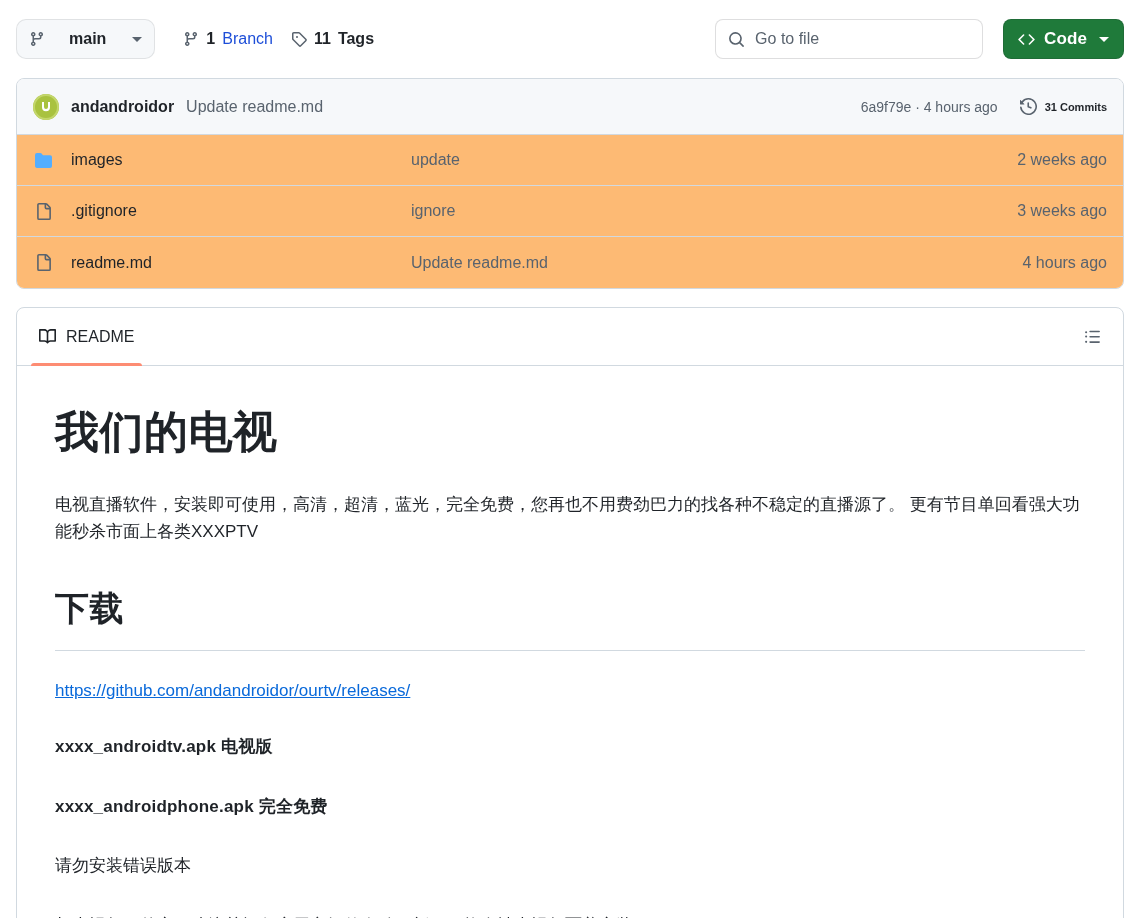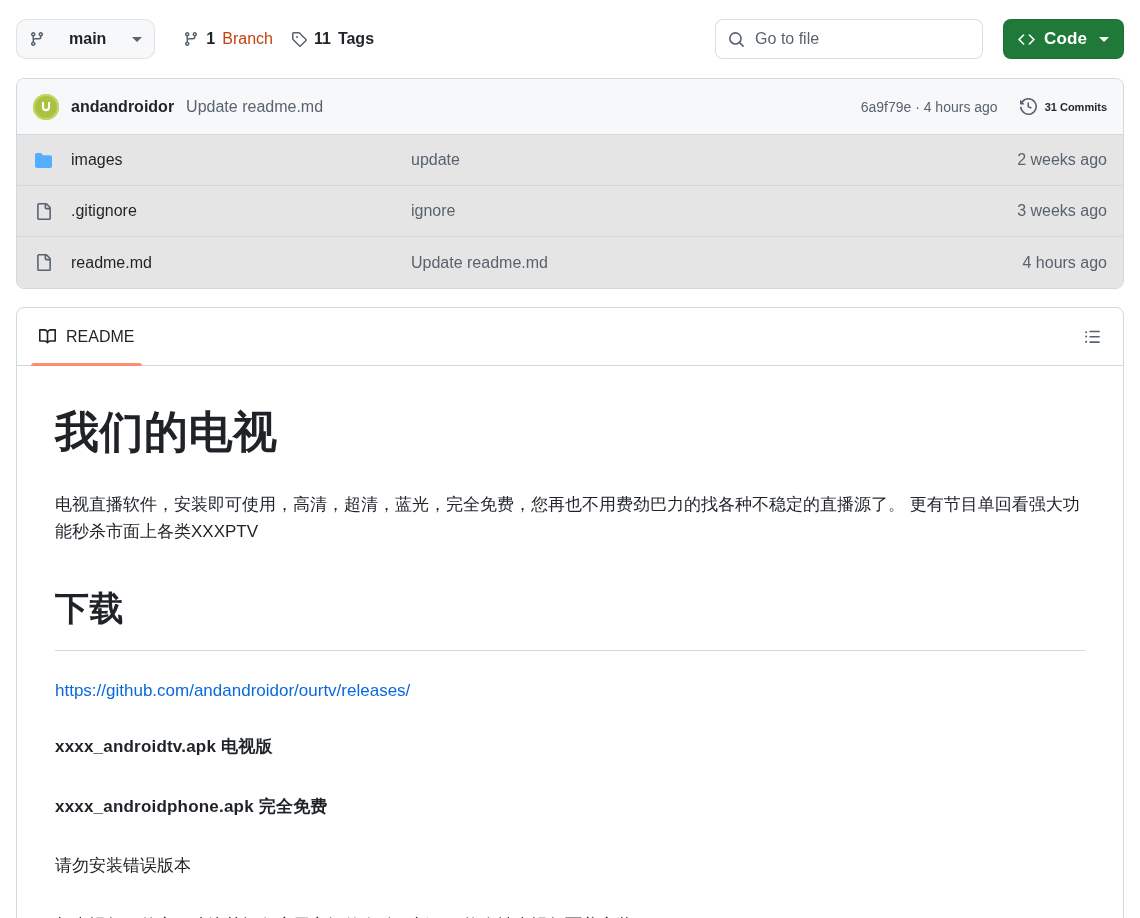--- a/index.html
+++ b/index.html
@@ -30,21 +30,21 @@
   .branch-btn .lbl { font-size: 16px; font-weight: 700; color: #1f2328; }
   .caret {
     width: 0; height: 0; margin-left: 2px;
     border-left: 5px solid transparent;
     border-right: 5px solid transparent;
     border-top: 5px solid #59636e;
   }
   .meta-links { display: flex; align-items: center; gap: 18px; margin-left: 28px; }
   .meta-link { display: inline-flex; align-items: center; gap: 7px; cursor: pointer; }
   .meta-link .num { font-size: 16px; font-weight: 700; color: #1f2328; }
-  .meta-link .word { font-size: 16px; color: #c2410c; }
+  .meta-link .word { font-size: 16px; color: #1d4ed8; }
   .meta-link.tags .word { color: #1f2328; font-weight: 700; }
 
   .spacer { flex: 1 1 auto; }
 
   .gotofile {
     position: relative;
     width: 268px; height: 40px;
     background: #ffffff;
     border: 1px solid rgba(31,35,40,0.15);
     border-radius: 8px;
@@ -99,21 +99,21 @@
   .commit-right { margin-left: auto; display: flex; align-items: center; gap: 22px; }
   .sha-time { font-size: 14px; color: #59636e; }
   .commits-count { display: inline-flex; align-items: center; gap: 8px; cursor: pointer; }
   .commits-count .txt { font-size: 11px; font-weight: 700; color: #1f2328; }
 
   .file-row {
     display: flex; align-items: center;
     height: 51px;
     padding: 0 16px;
     border-bottom: 1px solid #d1d9e0;
-    background: #e5e5e5;
+    background: #fdba74;
   }
   .file-row:last-child { border-bottom: none; }
   .file-row .ico { width: 20px; display: flex; justify-content: center; flex: none; }
   .file-row .fname {
     font-size: 16px; color: #1f2328; margin-left: 18px;
     width: 340px; flex: none; cursor: pointer;
   }
   .file-row .fmsg { font-size: 16px; color: #59636e; flex: 1 1 auto; cursor: pointer; }
   .file-row .ftime { font-size: 16px; color: #59636e; text-align: right; flex: none; }
 
@@ -151,21 +151,21 @@
   }
   h2.md {
     font-size: 34px; font-weight: 700; margin: 0; padding-bottom: 18px;
     color: #1f2328; border-bottom: 1px solid #d1d9e0; letter-spacing: .5px;
   }
   p.md {
     font-size: 17px; line-height: 1.58; color: #1f2328;
     margin: 33px 0 0 0; max-width: 1035px;
   }
   p.md.bold { font-weight: 700; letter-spacing: .2px; }
-  .md-link { color: #0969da; font-size: 17px; cursor: pointer; }
+  .md-link { color: #0969da; text-decoration: underline; font-size: 17px; cursor: pointer; }
   .h2-wrap { margin-top: 40px; }
   .link-wrap { margin-top: 30px; }
   svg { display: block; }
 </style>
 </head>
 <body>
 
 <div class="page">
 
   <div class="toolbar">

